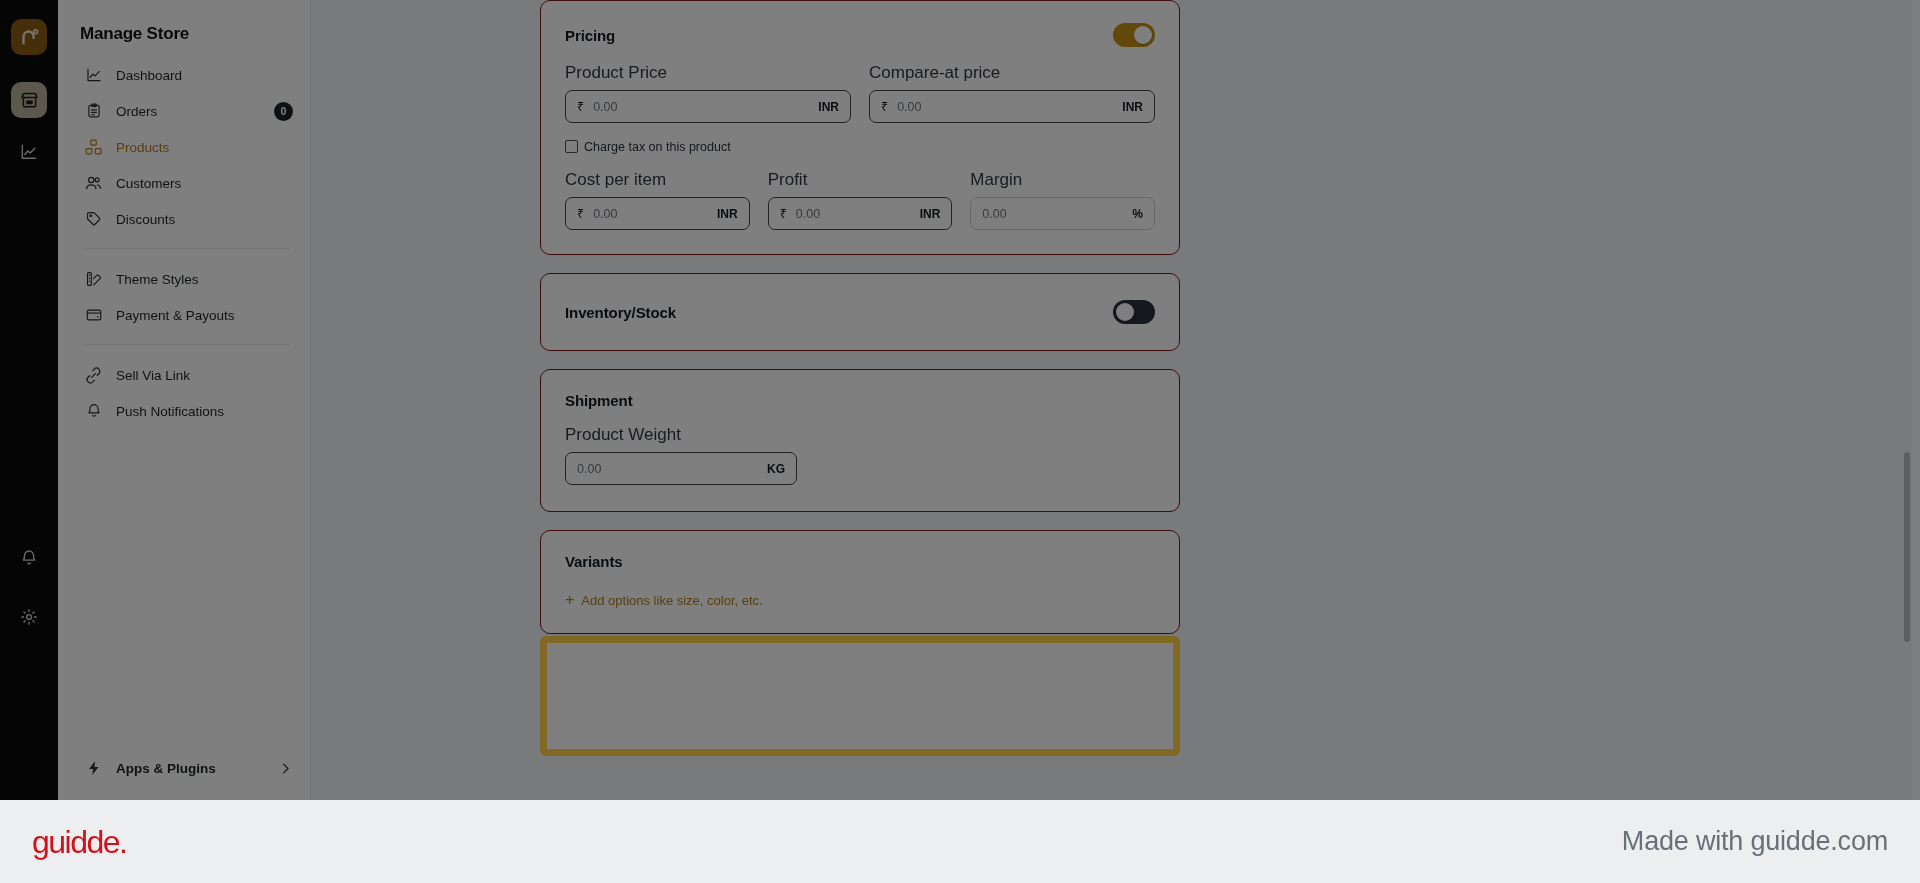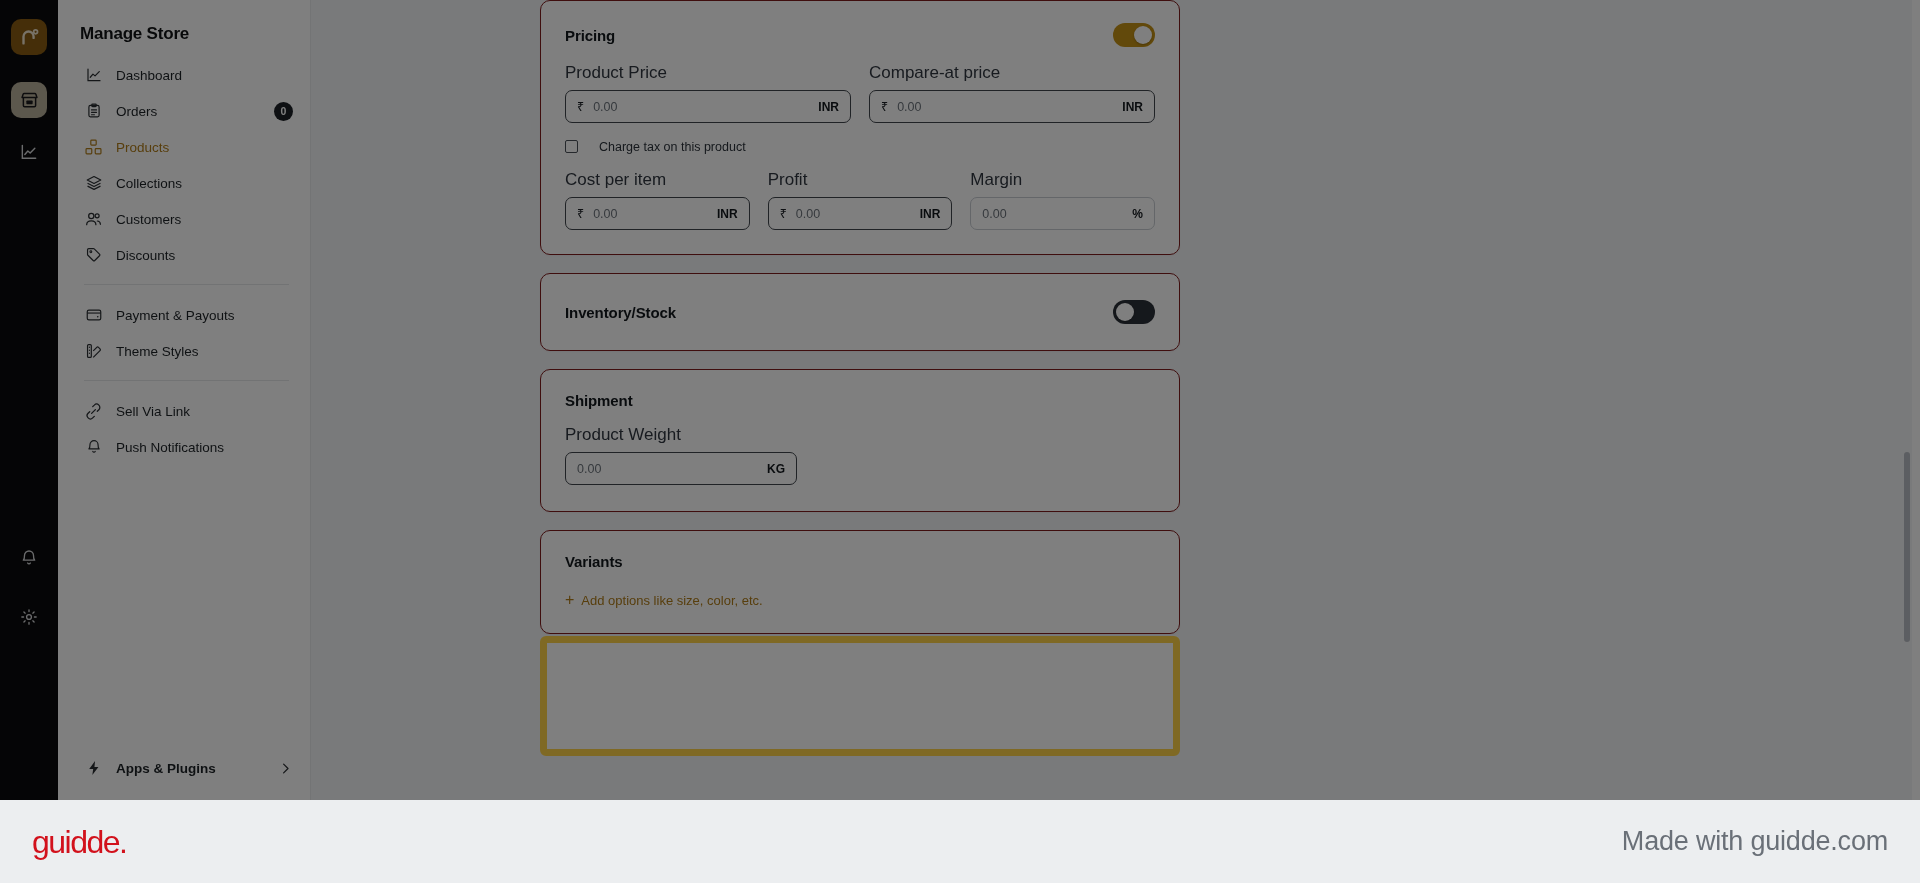--- a/index.html
+++ b/index.html
@@ -185,21 +185,21 @@
   .input-cur { font-size: 12.5px; color: #1b1f24; }
   .input-val {
     flex: 1 1 auto; font-size: 12.5px; color: #6d747c;
     white-space: nowrap; overflow: hidden;
   }
   .input-suffix {
     font-size: 12px; font-weight: 700; color: #13181d;
   }
 
   .checkrow {
-    display: flex; align-items: flex-start; gap: 21px; margin-top: 17px;
+    display: flex; align-items: flex-start; gap: 6px; margin-top: 17px;
     cursor: pointer;
   }
   .checkbox {
     width: 13px; height: 13px; border: 1px solid #4a5058;
     border-radius: 2px; background: #fff; flex: 0 0 13px;
   }
   .checkrow .ck-label { font-size: 12.5px; color: #2c3views; }
   .checkrow .ck-label { color: #2c333b; }
 
   .add-link {
@@ -336,30 +336,20 @@
           <span class="nv-icon">
             <svg width="19" height="19" viewBox="0 0 24 24" fill="none">
               <rect x="8.6" y="2.8" width="6.8" height="6.2" rx="1" stroke="currentColor" stroke-width="1.5"></rect>
               <rect x="2.6" y="13.4" width="7.2" height="6.6" rx="1" stroke="currentColor" stroke-width="1.5"></rect>
               <rect x="14.2" y="13.4" width="7.2" height="6.6" rx="1" stroke="currentColor" stroke-width="1.5"></rect>
             </svg>
           </span>
           <span class="nv-label">Products</span>
         </div>
 
-        <div class="nav-item">
-          <span class="nv-icon">
-            <svg width="18" height="18" viewBox="0 0 24 24" fill="none">
-              <path d="M12 3.4 3 8l9 4.6L21 8l-9-4.6Z" stroke="currentColor" stroke-width="1.6" stroke-linejoin="round"></path>
-              <path d="M3.4 12.4 12 16.7l8.6-4.3" stroke="currentColor" stroke-width="1.6" stroke-linejoin="round"></path>
-              <path d="M3.4 16.2 12 20.5l8.6-4.3" stroke="currentColor" stroke-width="1.6" stroke-linejoin="round"></path>
-            </svg>
-          </span>
-          <span class="nv-label">Collections</span>
-        </div>
 
         <div class="nav-item">
           <span class="nv-icon">
             <svg width="19" height="19" viewBox="0 0 24 24" fill="none">
               <circle cx="9.2" cy="7.6" r="3.3" stroke="currentColor" stroke-width="1.6"></circle>
               <circle cx="16.6" cy="7.4" r="2.5" stroke="currentColor" stroke-width="1.5"></circle>
               <path d="M3.4 18.6c0-3.2 2.6-5 5.8-5s5.8 1.8 5.8 5" stroke="currentColor" stroke-width="1.6" stroke-linecap="round"></path>
               <path d="M16.8 13.9c2.3.2 3.9 1.8 3.9 4.2" stroke="currentColor" stroke-width="1.5" stroke-linecap="round"></path>
             </svg>
           </span>
@@ -374,37 +364,37 @@
             </svg>
           </span>
           <span class="nv-label">Discounts</span>
         </div>
 
         <div class="nav-sep"></div>
 
         <div class="nav-item">
           <span class="nv-icon">
             <svg width="18" height="18" viewBox="0 0 24 24" fill="none">
+              <rect x="3.4" y="3.4" width="5" height="17.2" rx="1.4" stroke="currentColor" stroke-width="1.6"></rect>
+              <path d="M5.9 7h0M5.9 11h0M5.9 15h0" stroke="currentColor" stroke-width="1.7" stroke-linecap="round"></path>
+              <path d="M11 20.6 20 11.4a1.6 1.6 0 0 0 0-2.3l-2-2a1.6 1.6 0 0 0-2.3 0L11 11.8" stroke="currentColor" stroke-width="1.6" stroke-linejoin="round"></path>
+            </svg>
+          </span>
+          <span class="nv-label">Theme Styles</span>
+        </div>
+
+        <div class="nav-item">
+          <span class="nv-icon">
+            <svg width="18" height="18" viewBox="0 0 24 24" fill="none">
               <rect x="3" y="5.4" width="18" height="13.2" rx="2.2" stroke="currentColor" stroke-width="1.6"></rect>
               <path d="M3 9.4h18" stroke="currentColor" stroke-width="1.5"></path>
               <circle cx="17" cy="14.3" r="1.1" fill="currentColor"></circle>
             </svg>
           </span>
           <span class="nv-label">Payment &amp; Payouts</span>
-        </div>
-
-        <div class="nav-item">
-          <span class="nv-icon">
-            <svg width="18" height="18" viewBox="0 0 24 24" fill="none">
-              <rect x="3.4" y="3.4" width="5" height="17.2" rx="1.4" stroke="currentColor" stroke-width="1.6"></rect>
-              <path d="M5.9 7h0M5.9 11h0M5.9 15h0" stroke="currentColor" stroke-width="1.7" stroke-linecap="round"></path>
-              <path d="M11 20.6 20 11.4a1.6 1.6 0 0 0 0-2.3l-2-2a1.6 1.6 0 0 0-2.3 0L11 11.8" stroke="currentColor" stroke-width="1.6" stroke-linejoin="round"></path>
-            </svg>
-          </span>
-          <span class="nv-label">Theme Styles</span>
         </div>
 
         <div class="nav-sep"></div>
 
         <div class="nav-item">
           <span class="nv-icon">
             <svg width="19" height="19" viewBox="0 0 24 24" fill="none">
               <path d="M9.6 14.4 14.4 9.6" stroke="currentColor" stroke-width="1.6" stroke-linecap="round"></path>
               <path d="M11 5.8 13 3.9a4.1 4.1 0 0 1 5.8 5.8l-2 2" stroke="currentColor" stroke-width="1.6" stroke-linecap="round"></path>
               <path d="M13 18.2 11 20.1a4.1 4.1 0 0 1-5.8-5.8l2-2" stroke="currentColor" stroke-width="1.6" stroke-linecap="round"></path>

